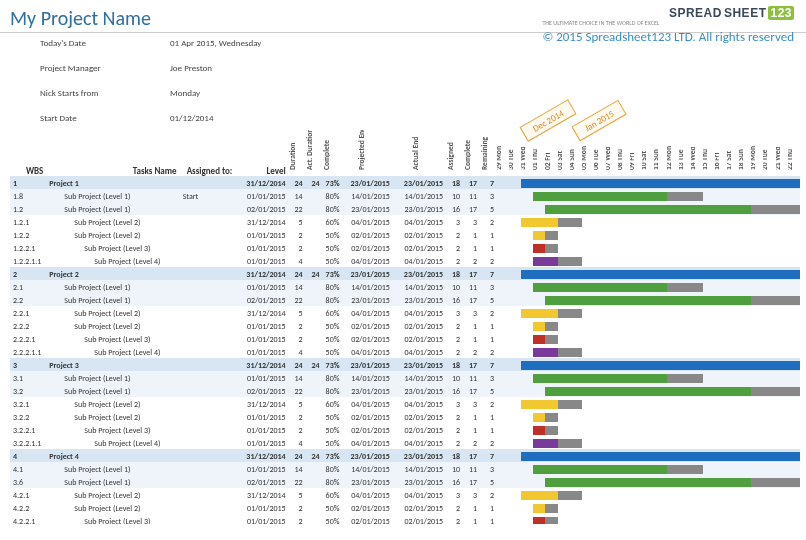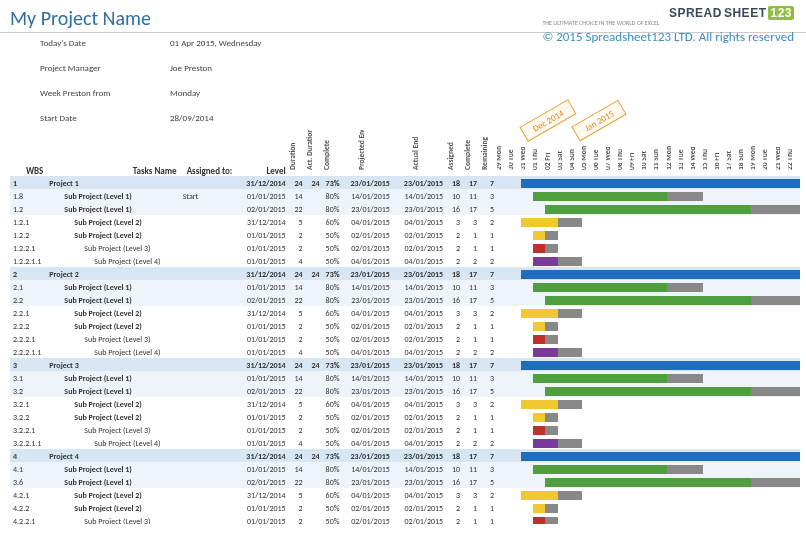--- a/index.html
+++ b/index.html
@@ -18,21 +18,21 @@
   th, td { padding:0 3px; height:13px; font-size:8px; white-space:nowrap; overflow:hidden; color:#333; }
   thead th { text-align:center; vertical-align:bottom; height:46px; position:relative; }
   thead th .rot { position:absolute; bottom:4px; left:50%; transform:rotate(-90deg) translateX(2px); transform-origin:left bottom; width:46px; text-align:left; font-size:7.5px; color:#555; }
   thead th.hdr-left { text-align:right; font-size:9px; font-weight:700; color:#333; }
   col.wbs{width:30px} col.task{width:110px} col.ass{width:46px} col.date{width:44px}
   col.n{width:14px} col.gday{width:10px}
   tr.group td{ background:#D7E6F2; font-weight:700; }
   tr.sub td{ background:#EEF4FA; }
   tr.sub3 td, tr.sub4 td { background:#fff; }
   td.indent1{padding-left:18px} td.indent2{padding-left:28px} td.indent3{padding-left:38px} td.indent4{padding-left:48px}
-  td.bold{font-weight:700}
+  td.bold{font-weight:400}
   td.r{text-align:right}
   .gcell{padding:0!important;height:13px;}
   .bar{height:9px;margin-top:2px;}
   .blue{background:#1F6DBF}
   .green{background:#4F9F3F}
   .grey{background:#888}
   .yellow{background:#F2C830}
   .red{background:#C03028}
   .purple{background:#7A3A9A}
 </style>
@@ -50,24 +50,24 @@
   </div>
   <div class="logo-sub">THE ULTIMATE CHOICE IN THE WORLD OF EXCEL</div>
   <div class="copy">© 2015 Spreadsheet123 LTD. All rights reserved</div>
 </div>
 
 <div class="meta">
   <div>Today's Date</div>
       <div>01 Apr 2015, Wednesday</div>
   <div>Project Manager</div>
       <div>Joe Preston</div>
-  <div>Week Preston from</div>
+  <div>Nick Starts from</div>
       <div>Monday</div>
   <div>Start Date</div>
-      <div>28/09/2014</div>
+      <div>01/12/2014</div>
 </div>
 
 <div class="diag">
   <span>Dec 2014</span>
   <span>Jan 2015</span>
 </div>
 
 <div class="sheet">
   <table id="gtable">
     <colgroup>

